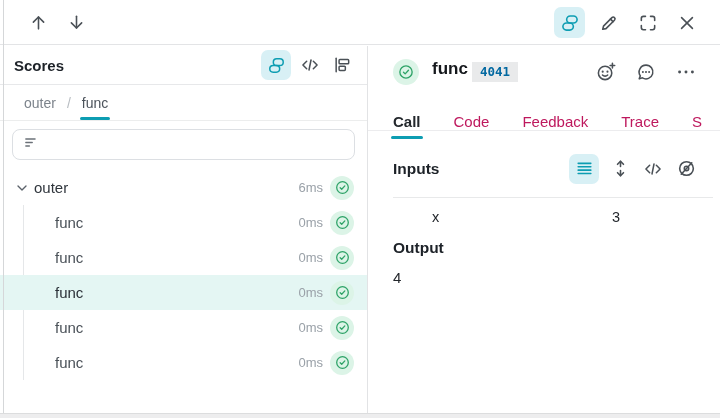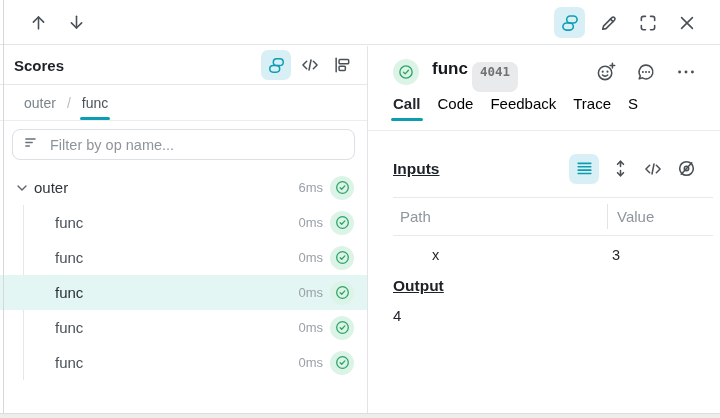--- a/index.html
+++ b/index.html
@@ -45,30 +45,30 @@
   .row-label.root { color:#2f353c; }
   .dur { margin-left:auto; font-size:13px; color:#9aa1a8; }
   .status-badge { width:24px; height:24px; margin-left:7px; border-radius:50%; background:#dcf4e7; color:#2fa368; display:flex; align-items:center; justify-content:center; }
   .status-badge svg { display:block; }
 
   
   .right-panel { position:absolute; left:368px; top:46px; width:352px; height:372px; background:#fff; overflow:hidden; }
   .call-header { position:relative; height:49px; }
   .call-status { position:absolute; left:25px; top:13px; width:26px; height:26px; border-radius:50%; background:#dcf4e7; color:#2fa368; display:flex; align-items:center; justify-content:center; }
   .call-title { position:absolute; left:64px; top:13px; font-size:17px; font-weight:700; color:#15181c; }
-  .call-count { position:absolute; left:104px; top:16px; background:#e9eaeb; border-radius:8px; padding:2px 8px 13px; font-family:"DejaVu Sans Mono", monospace; font-size:12.5px; font-weight:700; color:#737373; }
+  .call-count { position:absolute; left:104px; top:16px; background:#e9eaeb; border-radius:0; padding:2px 8px 3px; font-family:"DejaVu Sans Mono", monospace; font-size:12.5px; font-weight:700; color:#0369a1; }
   .hdr-icons { position:absolute; right:22px; top:13px; display:flex; gap:16px; color:#4a5056; }
   .hdr-icons .icon-btn { width:24px; height:26px; }
 
-  .tabs { position:relative; height:36px; border-bottom:1px solid #ececee; display:flex; align-items:flex-start; gap:17px; padding-left:25px; font-size:15px; }
-  .tab { color:#000000; cursor:pointer; white-space:nowrap; }
+  .tabs { position:relative; height:36px; border-bottom:1px solid #ececee; display:flex; align-items:flex-end; gap:33px; padding-left:25px; font-size:15px; }
+  .tab { color:#be185d; cursor:pointer; white-space:nowrap; }
   .tab.active { position:relative; color:#23272c; font-weight:700; }
   .tab.active::after { content:""; position:absolute; left:-2px; right:-2px; bottom:-9px; height:3px; border-radius:2px; background:#0d9db2; }
 
-  .section-head { display:flex; align-items:center; padding:0 22px 0 25px;text-decoration:underline; }
+  .section-head { display:flex; align-items:center; padding:0 22px 0 25px; }
   .inputs-head { margin-top:22px; height:31px; }
   .section-title { font-size:15.5px; font-weight:700; color:#1d2228; }
   .io-icons { margin-left:auto; display:flex; align-items:center; gap:9px; color:#4a5056; }
   .io-icons .teal-box { width:30px; height:30px; }
   .io-icons .plain-ic { width:24px; height:30px; }
 
   .io-table { margin:13px 7px 0 25px; border-top:1px solid #e8e9ea; }
   .tbl-head { position:relative; height:38px; border-bottom:1px solid #e8e9ea; display:flex; align-items:center; font-size:15px; color:#8f959d; }
   .col-path { width:214px; padding-left:7px; }
   .col-div { position:absolute; left:214px; top:6px; bottom:6px; width:1px; background:#e2e3e5; }
@@ -182,21 +182,20 @@
     </div>
 
     <div class="filter-wrap">
       <span>
         <svg width="17" height="17" viewBox="0 0 24 24" fill="none" stroke="currentColor" stroke-width="2" stroke-linecap="round">
             <path d="M4 7h13"></path>
             <path d="M4 12h9"></path>
             <path d="M4 17h5"></path>
           </svg>
       </span>
-      <input class="filter-input" value="" placeholder="Filter by op name..." style="">
     </div>
 
     <div class="tree">
       <div class="indent-line"></div>
 
       <div class="tree-row">
         <span class="chev">
           <svg width="16" height="16" viewBox="0 0 24 24" fill="none" stroke="currentColor" stroke-width="2" stroke-linecap="round" stroke-linejoin="round">
               <polyline points="6,9 12,15 18,9"></polyline>
             </svg>
@@ -351,25 +350,20 @@
                 <circle cx="12" cy="12" r="7.8"></circle>
                 <path d="M9.5 12a2.5 2.5 0 105 0 2.5 2.5 0 00-5 0z"></path>
                 <path d="M6 18.5 18 5.5"></path>
               </svg>
           </span>
         </button>
       </div>
     </div>
 
     <div class="io-table">
-      <div class="tbl-head">
-        <span class="col-path">Path</span>
-        <span class="col-div"></span>
-        <span class="col-value">Value</span>
-      </div>
       <div class="tbl-row">
         <span class="cell-path">x</span>
         <span class="cell-value">3</span>
       </div>
     </div>
 
     <div class="section-head output-head">
       <span class="section-title">Output</span>
     </div>
     <div class="output-value">4</div>

